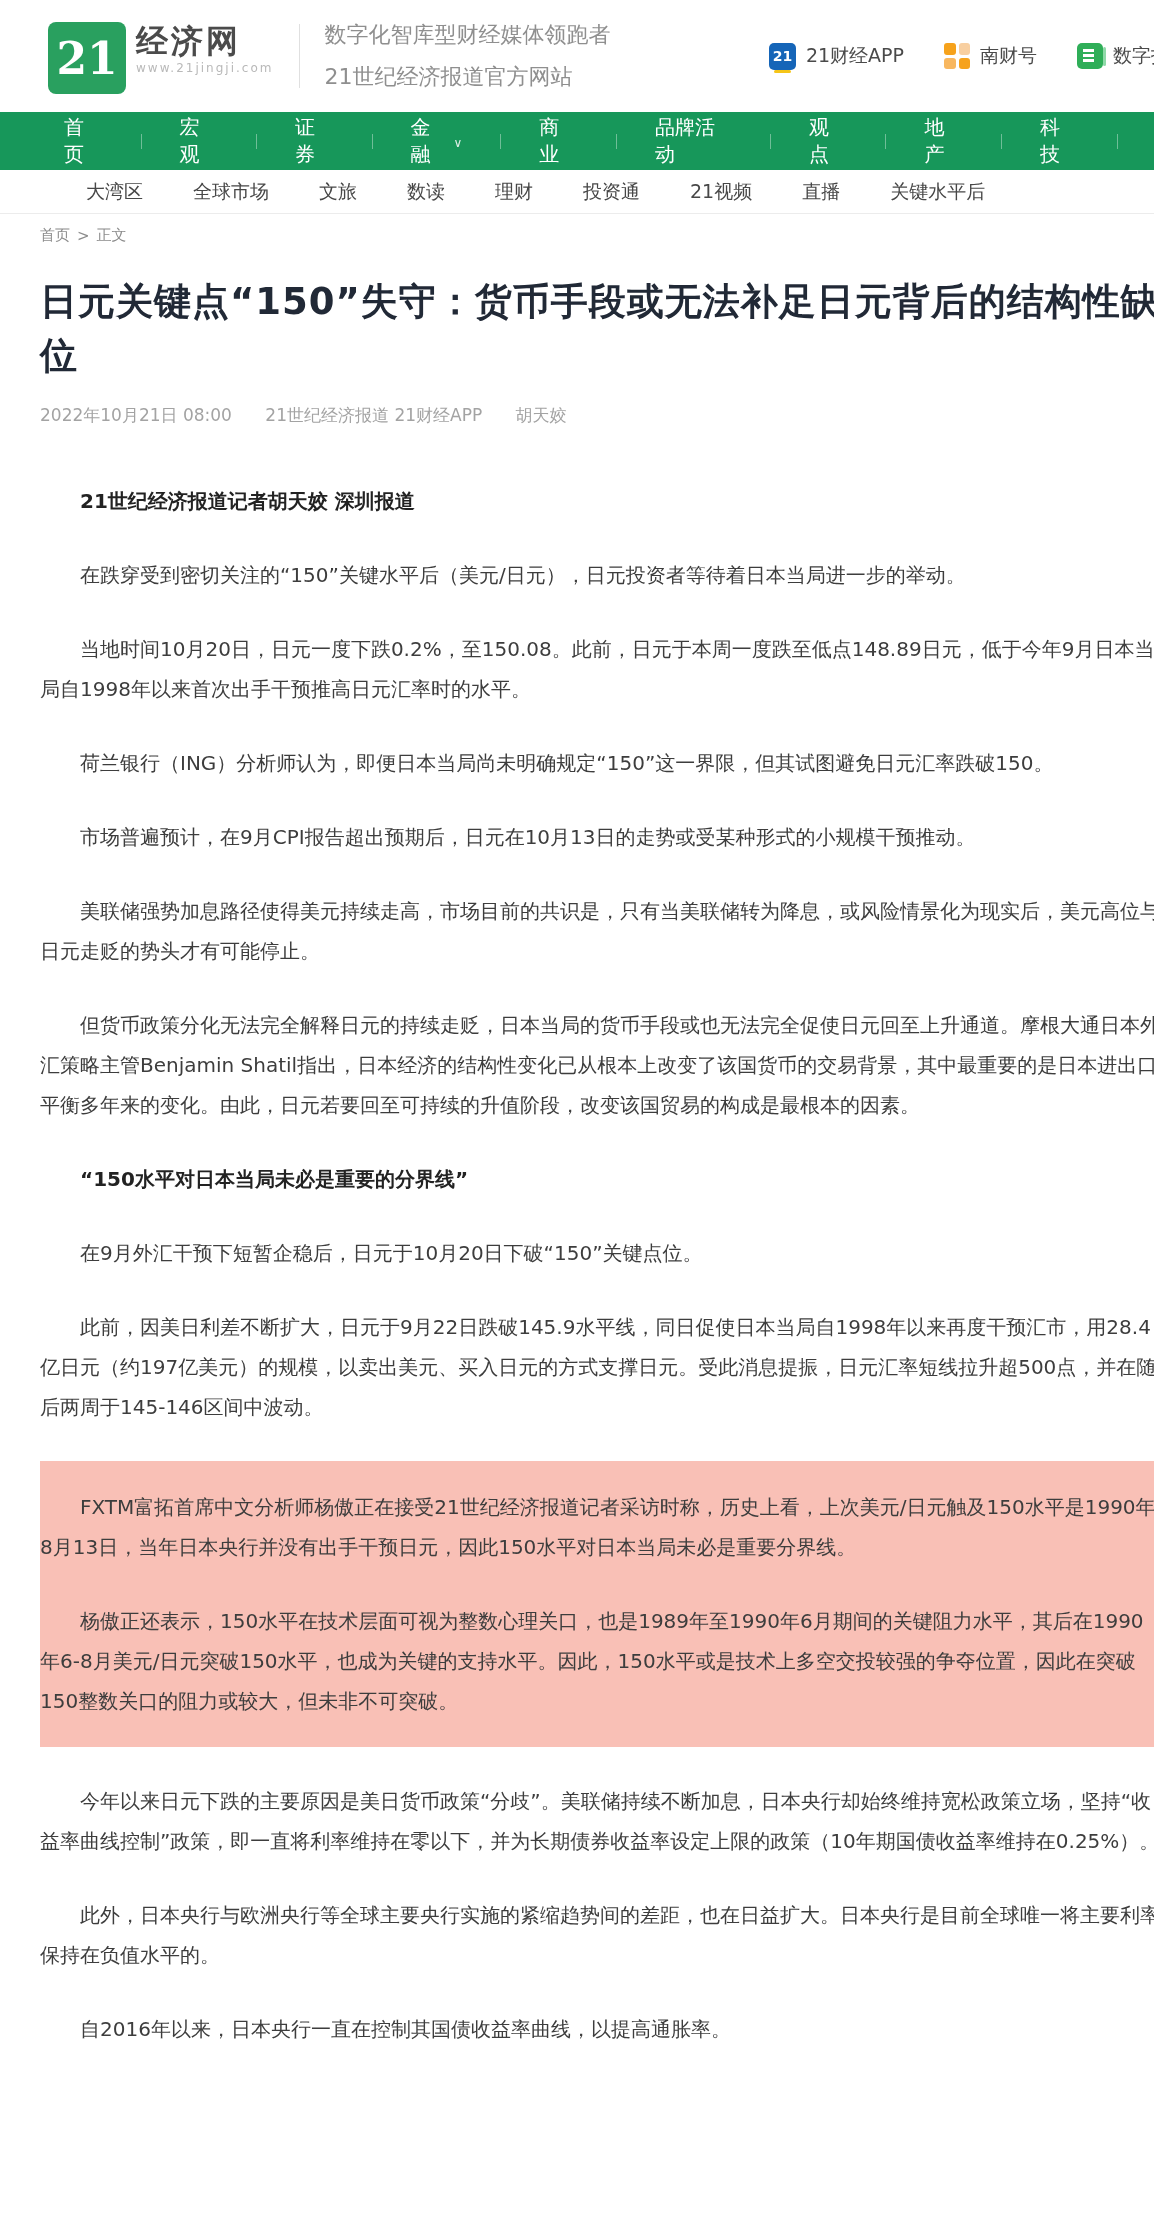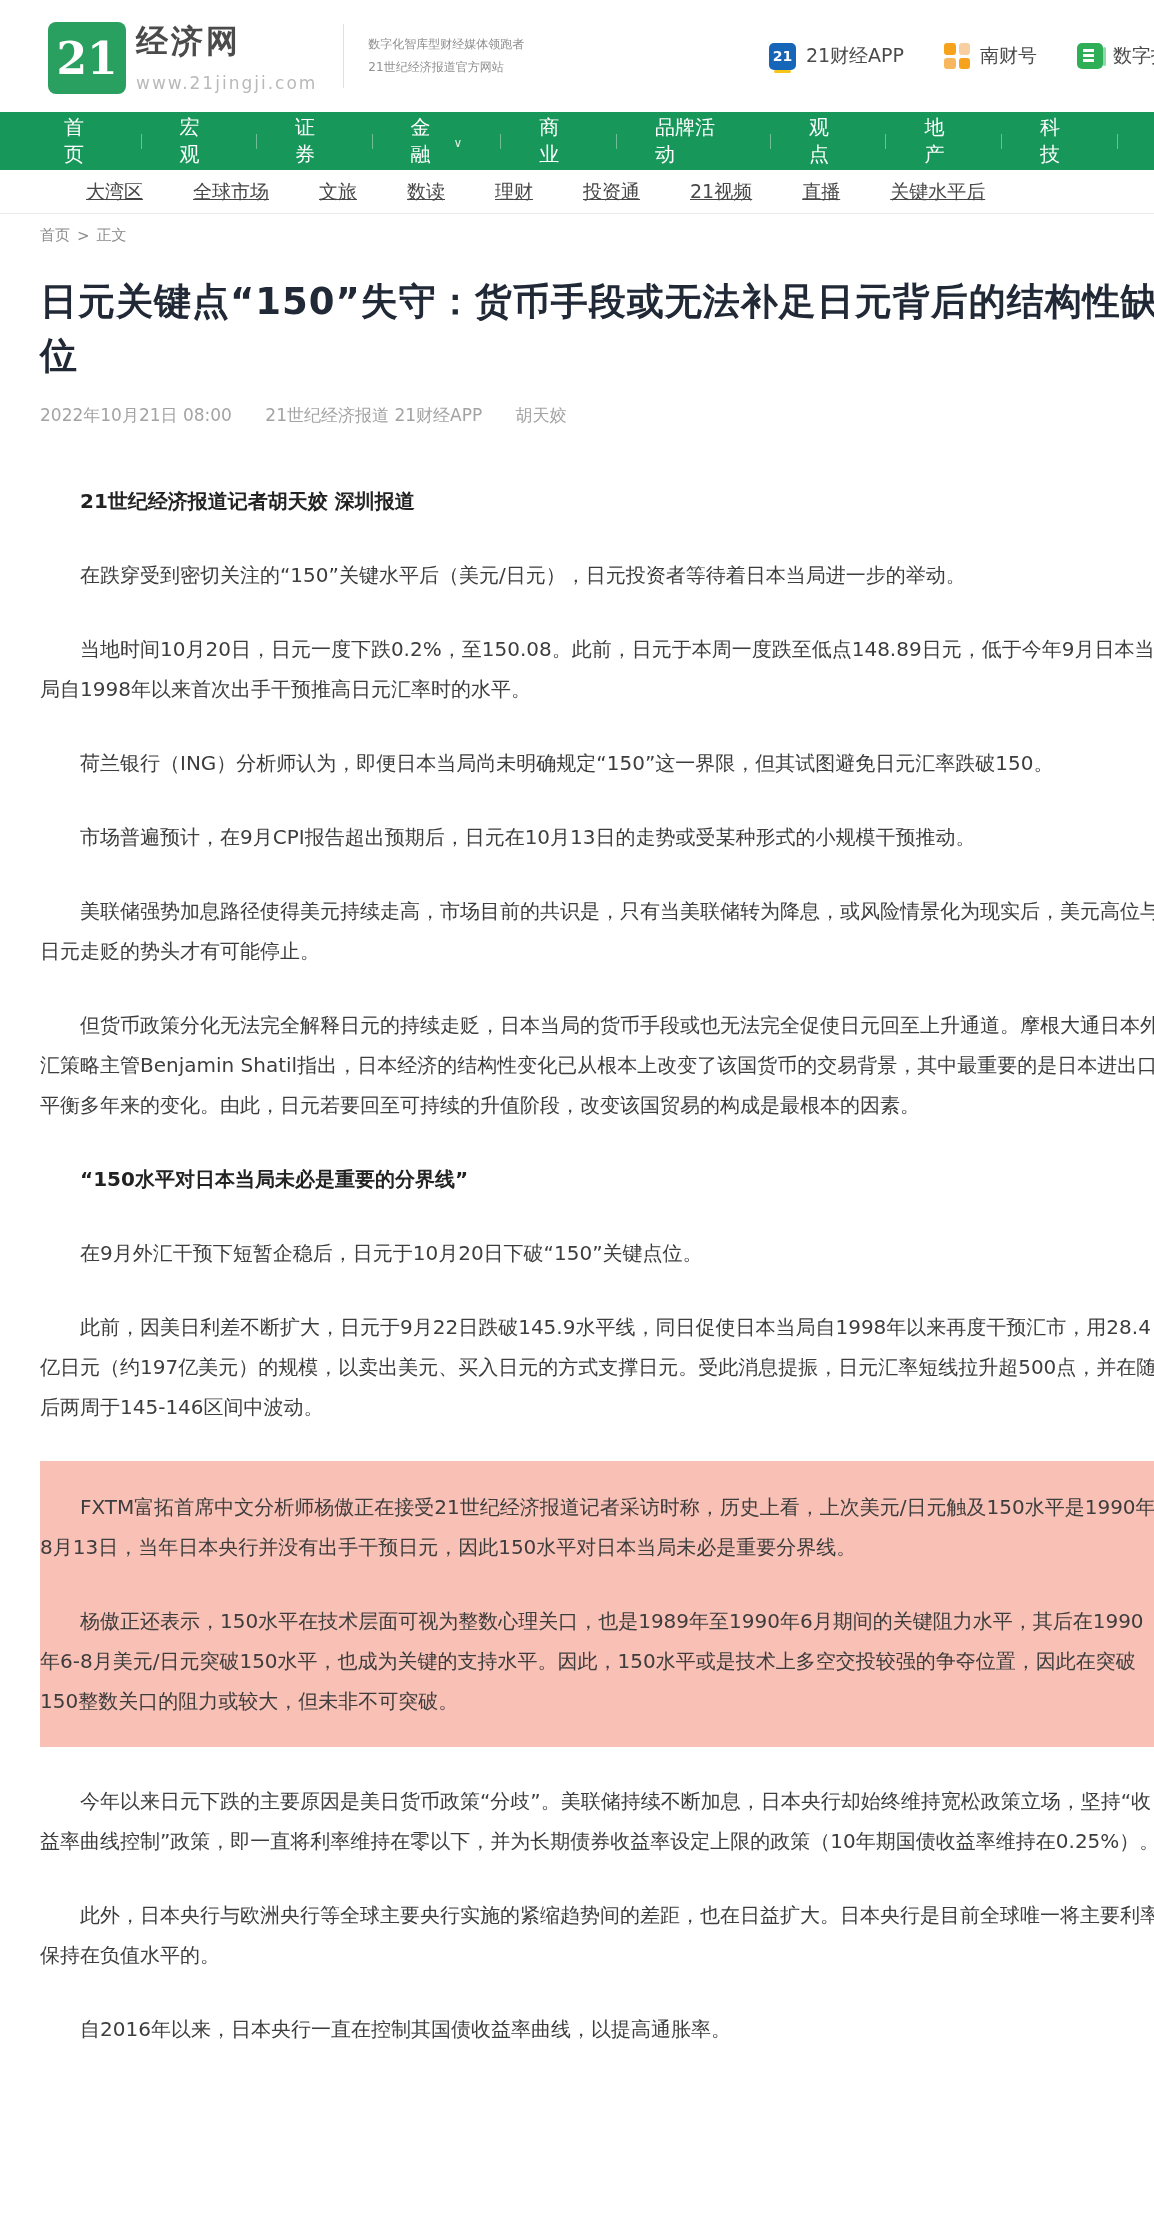--- a/index.html
+++ b/index.html
@@ -30,26 +30,26 @@
     font-family: "DejaVu Serif", serif;
     font-size: 44px; font-weight: bold;
     margin-top: 4px;
   }
   .logo-textwrap { margin-left: 10px; }
   .logo-name {
     font-size: 32px; font-weight: bold; color: #4b4b4b;
     letter-spacing: 3px; line-height: 1.1; margin-top: 6px;
   }
   .logo-url {
-    font-size: 17px; color: #b9b9b9; letter-spacing: 2px; margin-top: 14px;
+    font-size: 12px; color: #b9b9b9; letter-spacing: 2px; margin-top: 2px;
   }
   .header-divider {
     width: 1px; height: 64px; background: #e0e0e0; margin: 0 24px 0 26px;
   }
-  .tagline { font-size: 12px; color: #8f8f8f; line-height: 1.9; }
+  .tagline { font-size: 22px; color: #8f8f8f; line-height: 1.9; }
 
   .header-apps {
     margin-left: auto;
     display: flex; align-items: center; gap: 40px;
     white-space: nowrap;
   }
   .app-item { display: flex; align-items: center; gap: 10px; }
   .app-label { font-size: 19px; color: #4a4a4a; }
   .app-icon-21 {
     width: 27px; height: 27px; background: #1565b8; border-radius: 5px;
@@ -100,21 +100,21 @@
   }
   .caret { font-size: 12px; color: #dff0e7; transform: translateY(2px); }
 
   
   .nav-sub {
     height: 44px;
     display: flex; align-items: center; gap: 50px;
     padding-left: 86px;
     border-bottom: 1px solid #ececec;
   }
-  .nav-sub-item { font-size: 19px; color: #474747; cursor: pointer; text-decoration: underline; }
+  .nav-sub-item { font-size: 19px; color: #474747; cursor: pointer; }
 
   
   .breadcrumb {
     padding: 12px 40px 6px;
     font-size: 15px; color: #8c8c8c;
     display: flex; gap: 7px; align-items: center;
   }
   .breadcrumb .crumb-home { cursor: pointer; }
 
   

